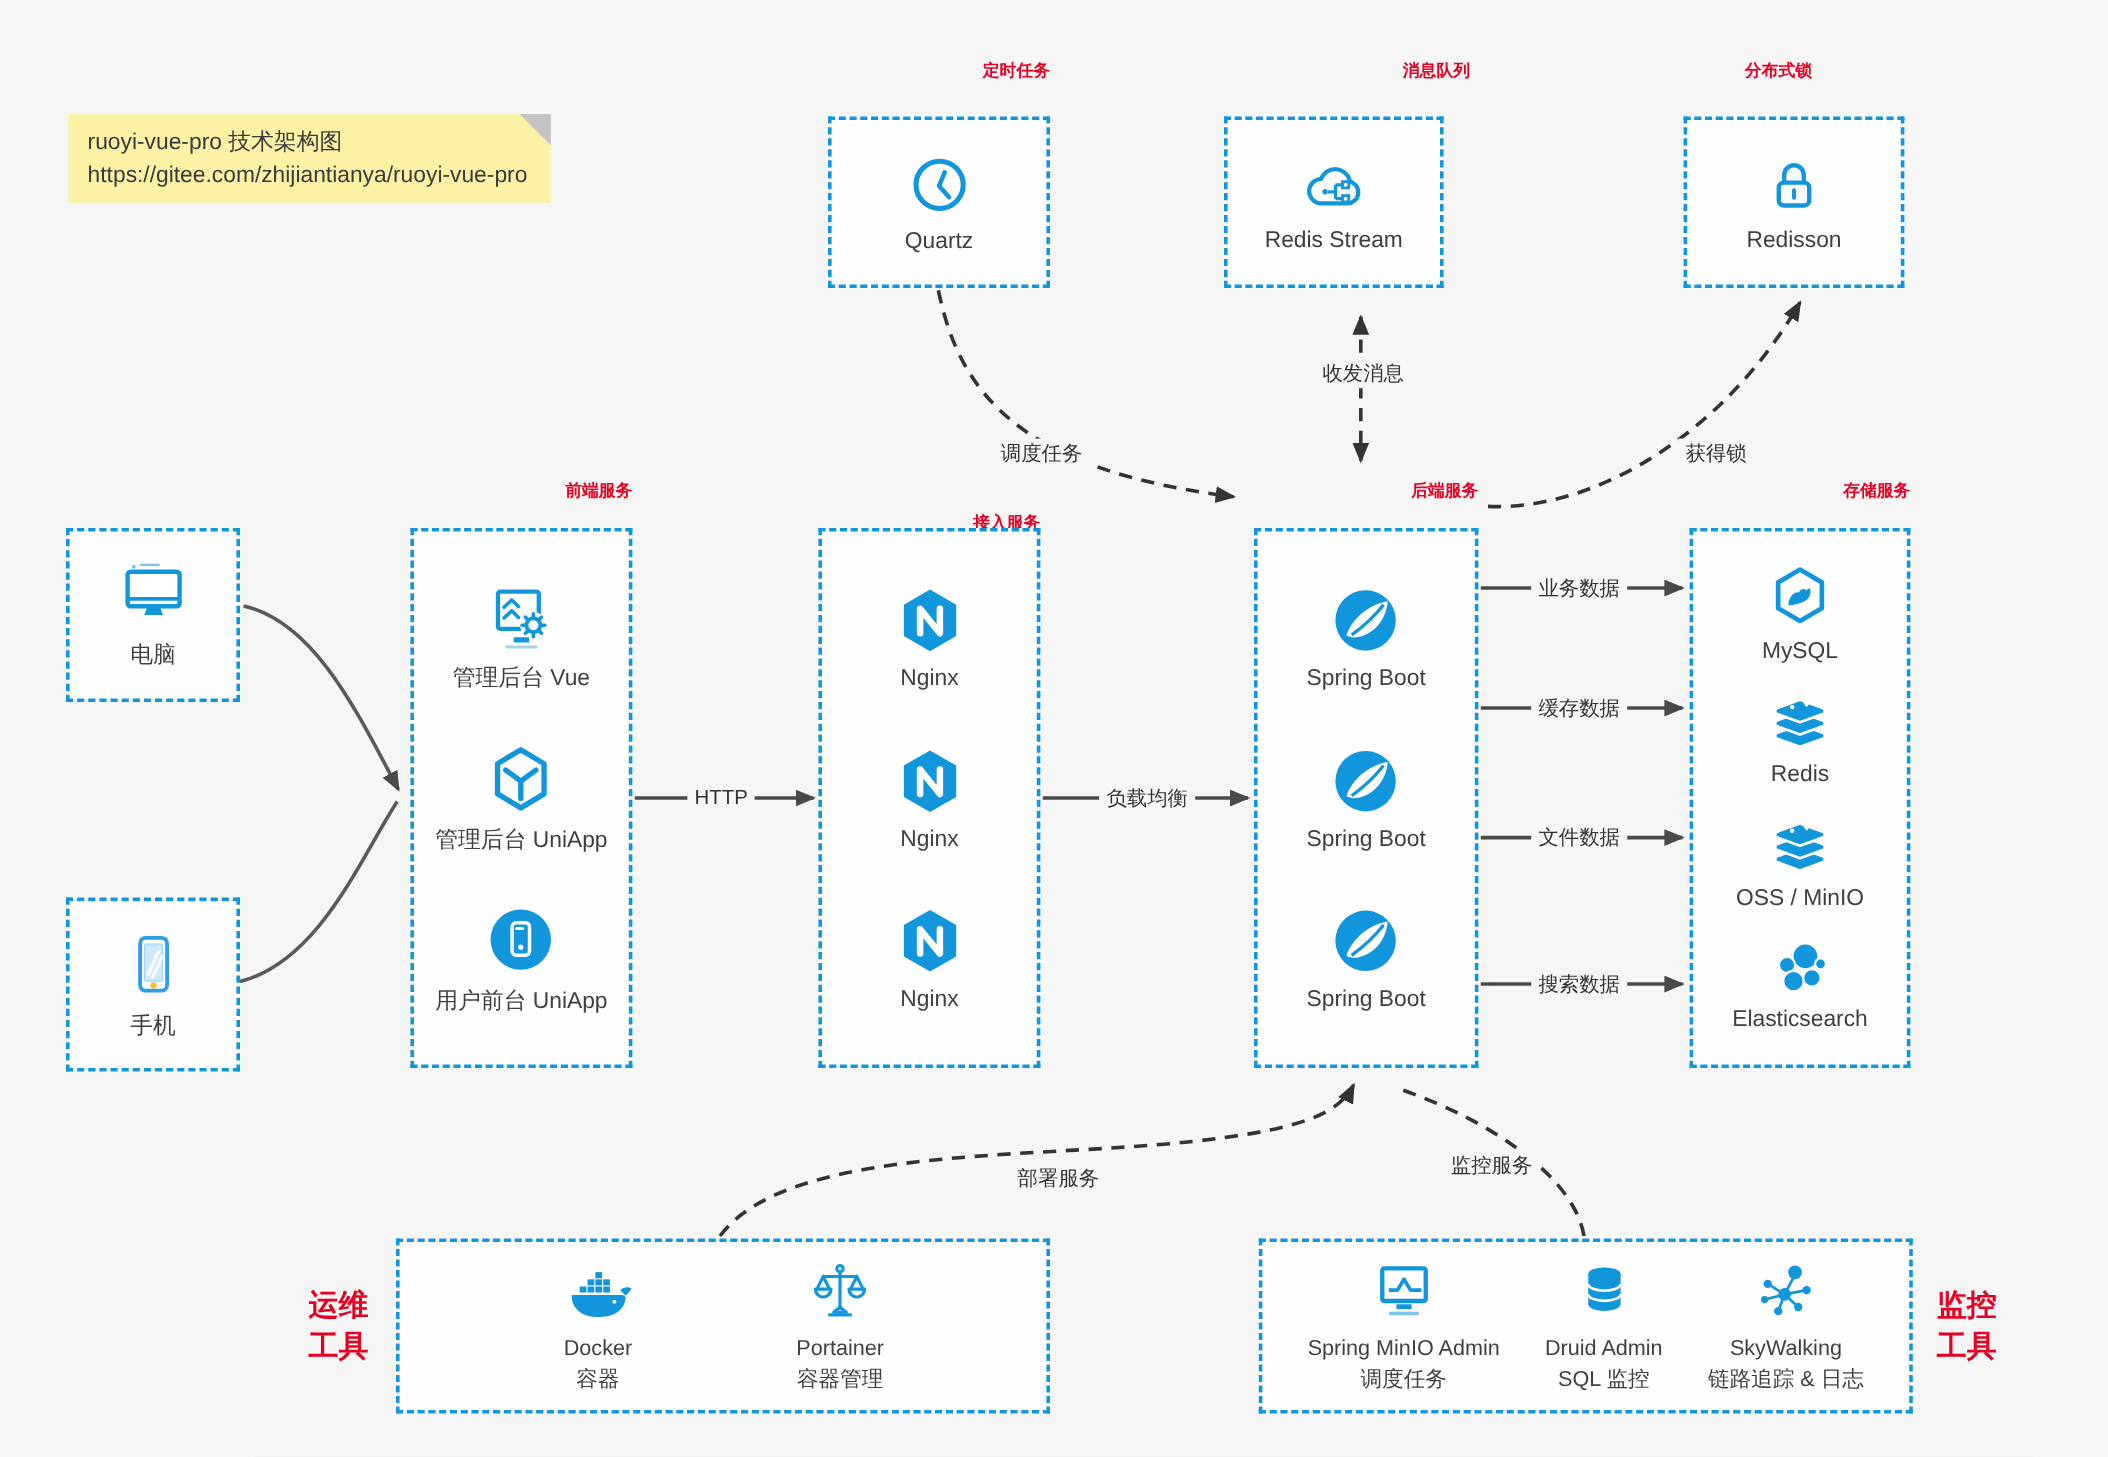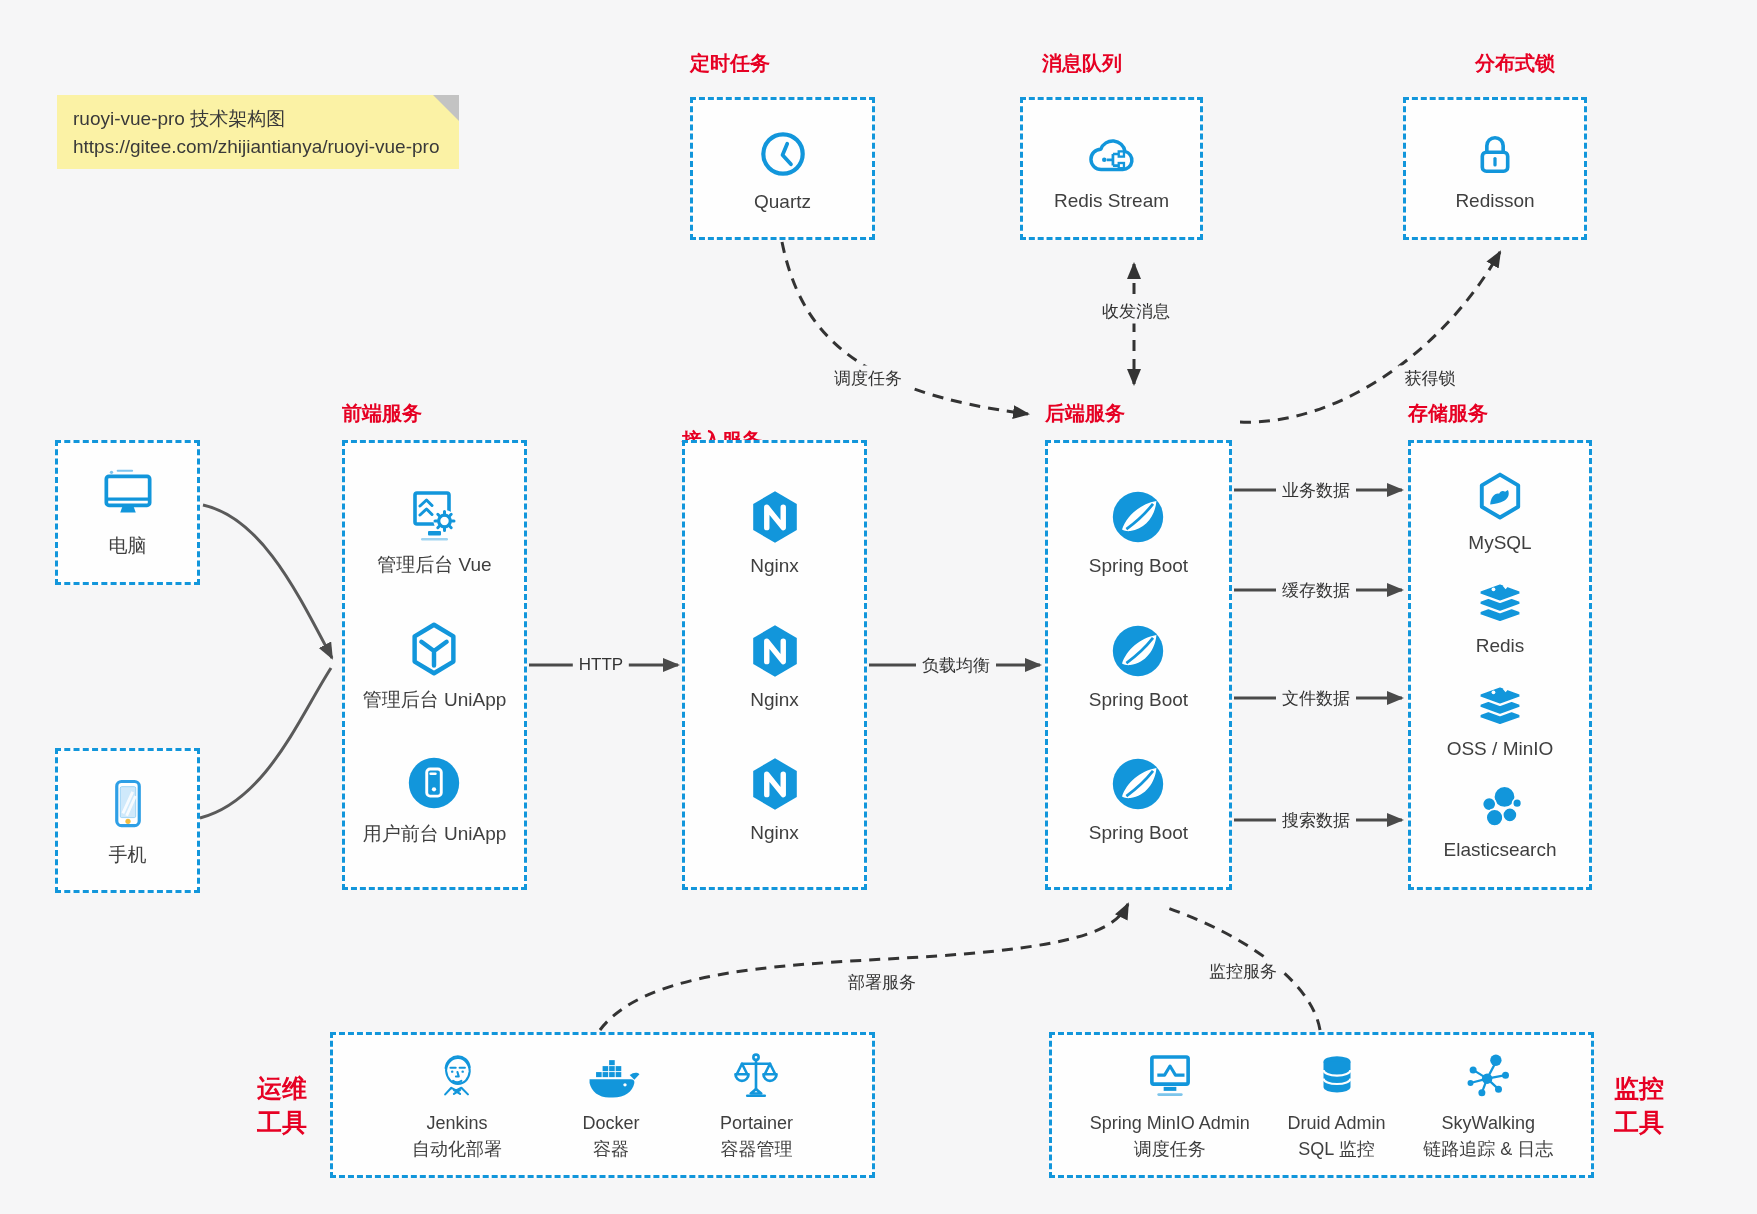--- a/index.html
+++ b/index.html
@@ -17,35 +17,35 @@
   
   .note{position:absolute;left:57px;top:95px;width:402px;height:74px;background:#fbf2a5;
         padding:10px 14px 8px 16px;line-height:1.45;font-size:19px;color:#3a3a3a;}
   .note .fold{position:absolute;top:0;right:0;width:0;height:0;
         border-top:26px solid #c3c3c3;border-left:26px solid transparent;}
 
   
   .dash-box{position:absolute;border:3px dashed var(--accent);background:var(--boxbg);
             display:flex;flex-direction:column;justify-content:space-evenly;align-items:center;}
   .dash-box.row{flex-direction:row;}
-  .group-title{position:absolute;color:var(--red);font-weight:bold;font-size:20px;text-align:left;}
+  .group-title{position:absolute;color:var(--red);font-weight:bold;font-size:14px;text-align:right;}
   .side-title{position:absolute;color:var(--red);font-weight:bold;font-size:25px;line-height:1.35;text-align:center;}
 
   .item{display:flex;flex-direction:column;align-items:center;gap:7px;}
   .item .lbl{font-size:19px;color:var(--ink);white-space:nowrap;}
   .item .lbl2{font-size:18px;color:var(--ink);text-align:center;line-height:1.4;white-space:nowrap;}
   .ic{display:block;}
 
   
   .box-scheduler{left:690px;top:97px;width:185px;height:143px;}
   .box-mq{left:1020px;top:97px;width:183px;height:143px;}
   .box-lock{left:1403px;top:97px;width:184px;height:143px;}
   .t-scheduler{left:690px;top:50px;width:185px;}
   .t-mq{left:1042px;top:50px;width:183px;}
-  .t-lock{left:1475px;top:50px;width:184px;}
+  .t-lock{left:1326px;top:50px;width:184px;}
 
   .box-frontend{left:342px;top:440px;width:185px;height:450px;}
   .box-gateway{left:682px;top:440px;width:185px;height:450px;}
   .box-backend{left:1045px;top:440px;width:187px;height:450px;}
   .box-storage{left:1408px;top:440px;width:184px;height:450px;padding:8px 0;}
   .t-frontend{left:342px;top:400px;width:185px;}
   .t-gateway{left:682px;top:400px;width:185px;margin-top:27px;}
   .t-backend{left:1045px;top:400px;width:187px;}
   .t-storage{left:1408px;top:400px;width:184px;}
 
@@ -294,39 +294,20 @@
       </svg>
       <div class="lbl">Elasticsearch</div>
     </div>
   </div>
 
   <div class="side-title t-ops">
     <div>运维</div>
     <div>工具</div>
   </div>
   <div class="dash-box row box-ops">
-    <div class="item">
-      <svg class="ic" width="56" height="56" viewBox="0 0 64 64">
-        <g fill="none" stroke="#1296db" stroke-width="2.4" stroke-linecap="round" stroke-linejoin="round">
-          <path d="M19.5 26 a13.5 15 0 1 1 27 1 c-1 9 -6.5 14 -13.5 14 s-12.5 -6 -13.5 -15 z"></path>
-          <path d="M19 23 c1 -9 8 -13.5 14 -13.5 s12.5 4.5 13.5 12.5"></path>
-          <path d="M24.5 22.5 h6 M35 22.5 h6"></path>
-          <path d="M32.5 27.5 l1.5 5 h-3.2"></path>
-          <path d="M27.5 37.5 q4.5 3.2 9.5 0"></path>
-          <path d="M18.5 53 l7 -7.5 5.5 3 6 -3 7.5 7.5"></path>
-          <path d="M28.5 48 l7 4.5 M35.5 48 l-7 4.5"></path>
-        </g>
-        <circle cx="26.5" cy="27" r="1.4" fill="#1296db"></circle>
-        <circle cx="38.5" cy="27" r="1.4" fill="#1296db"></circle>
-      </svg>
-      <div class="lbl2">
-        <div>Jenkins</div>
-        <div>自动化部署</div>
-      </div>
-    </div>
     <div class="item">
       <svg class="ic" width="60" height="56" viewBox="0 0 64 60">
         <g fill="#1296db">
           <rect x="30" y="13" width="6" height="5.4"></rect>
           <rect x="23" y="19.4" width="6" height="5.4"></rect>
             <rect x="30" y="19.4" width="6" height="5.4"></rect>
             <rect x="37" y="19.4" width="6" height="5.4"></rect>
           <rect x="16" y="25.8" width="6" height="5.4"></rect>
             <rect x="23" y="25.8" width="6" height="5.4"></rect>
             <rect x="30" y="25.8" width="6" height="5.4"></rect>

